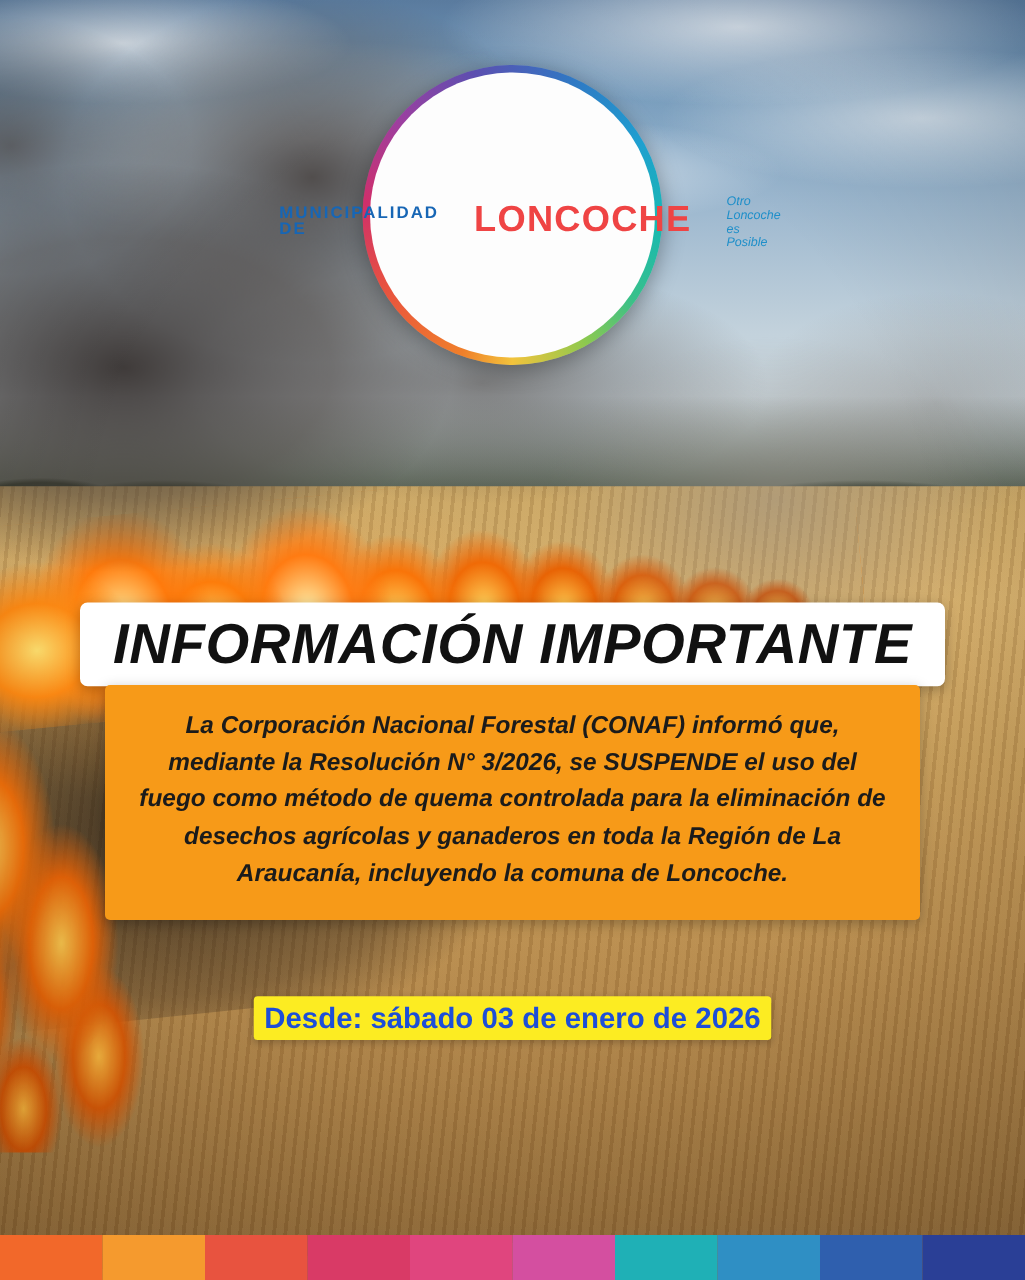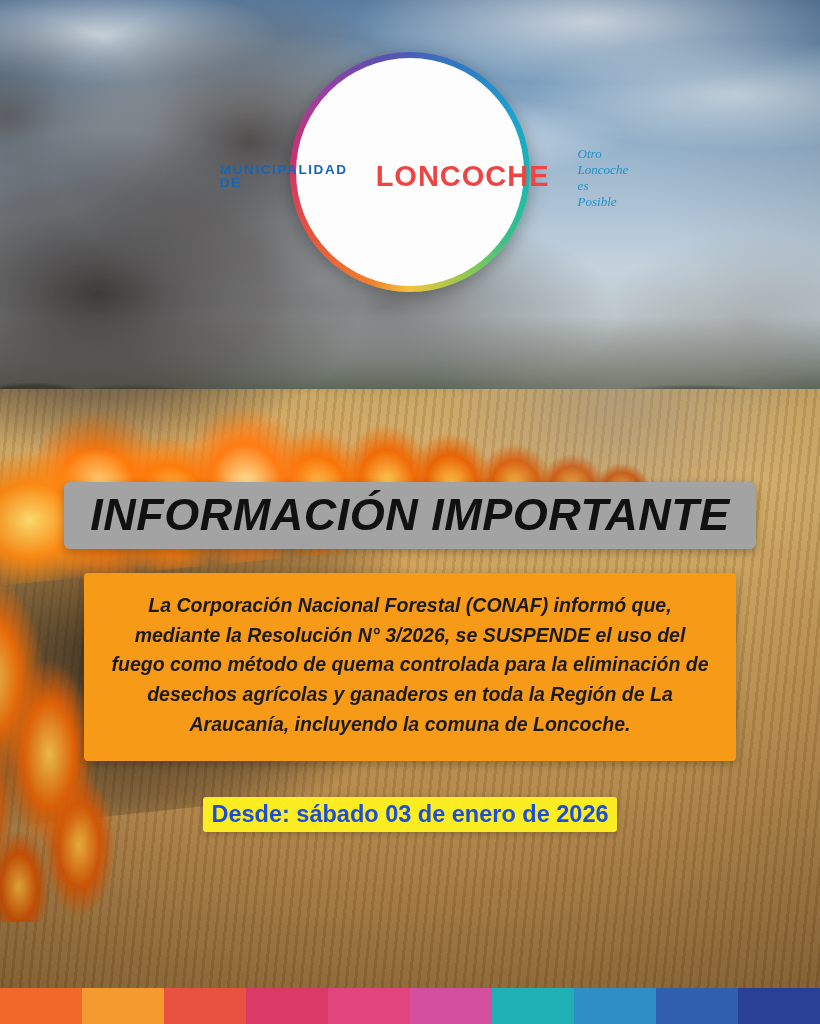--- a/index.html
+++ b/index.html
@@ -201,52 +201,52 @@
   }
   .logo-line2 {
     font-size: 29px;
     letter-spacing: 1px;
     color: #ef4444;
     font-weight: bold;
     line-height: 1.05;
     margin-top: 1px;
   }
   .logo-slogan {
-    font-size: 13px;
+    font-size: 10px;
     color: #1f8fc9;
     font-style: italic;
-    font-family: Liberation Serif, serif;
+    font-family: Liberation Sans, sans-serif;
     margin-top: 3px;
   }
 
   
   .headline {
     position: absolute;
     left: 64px;
     top: 482px;
     width: 692px;
-    background: #a3a3a3;
+    background: #ffffff;
     border-radius: 6px;
     padding: 10px 0 12px;
     text-align: center;
     box-shadow: 0 3px 10px rgba(0,0,0,.28);
   }
   .headline span {
     font-size: 45px;
     font-weight: bold;
     font-style: italic;
     color: #111;
     letter-spacing: .5px;
     line-height: 1;
   }
 
   .body-box {
     position: absolute;
     left: 84px;
-    top: 573px;
+    top: 548px;
     width: 652px;
     background: #f79a18;
     border-radius: 4px;
     padding: 18px 26px 22px;
     box-sizing: border-box;
     box-shadow: 0 3px 10px rgba(0,0,0,.25);
   }
   .body-box p {
     margin: 0;
     text-align: center;

